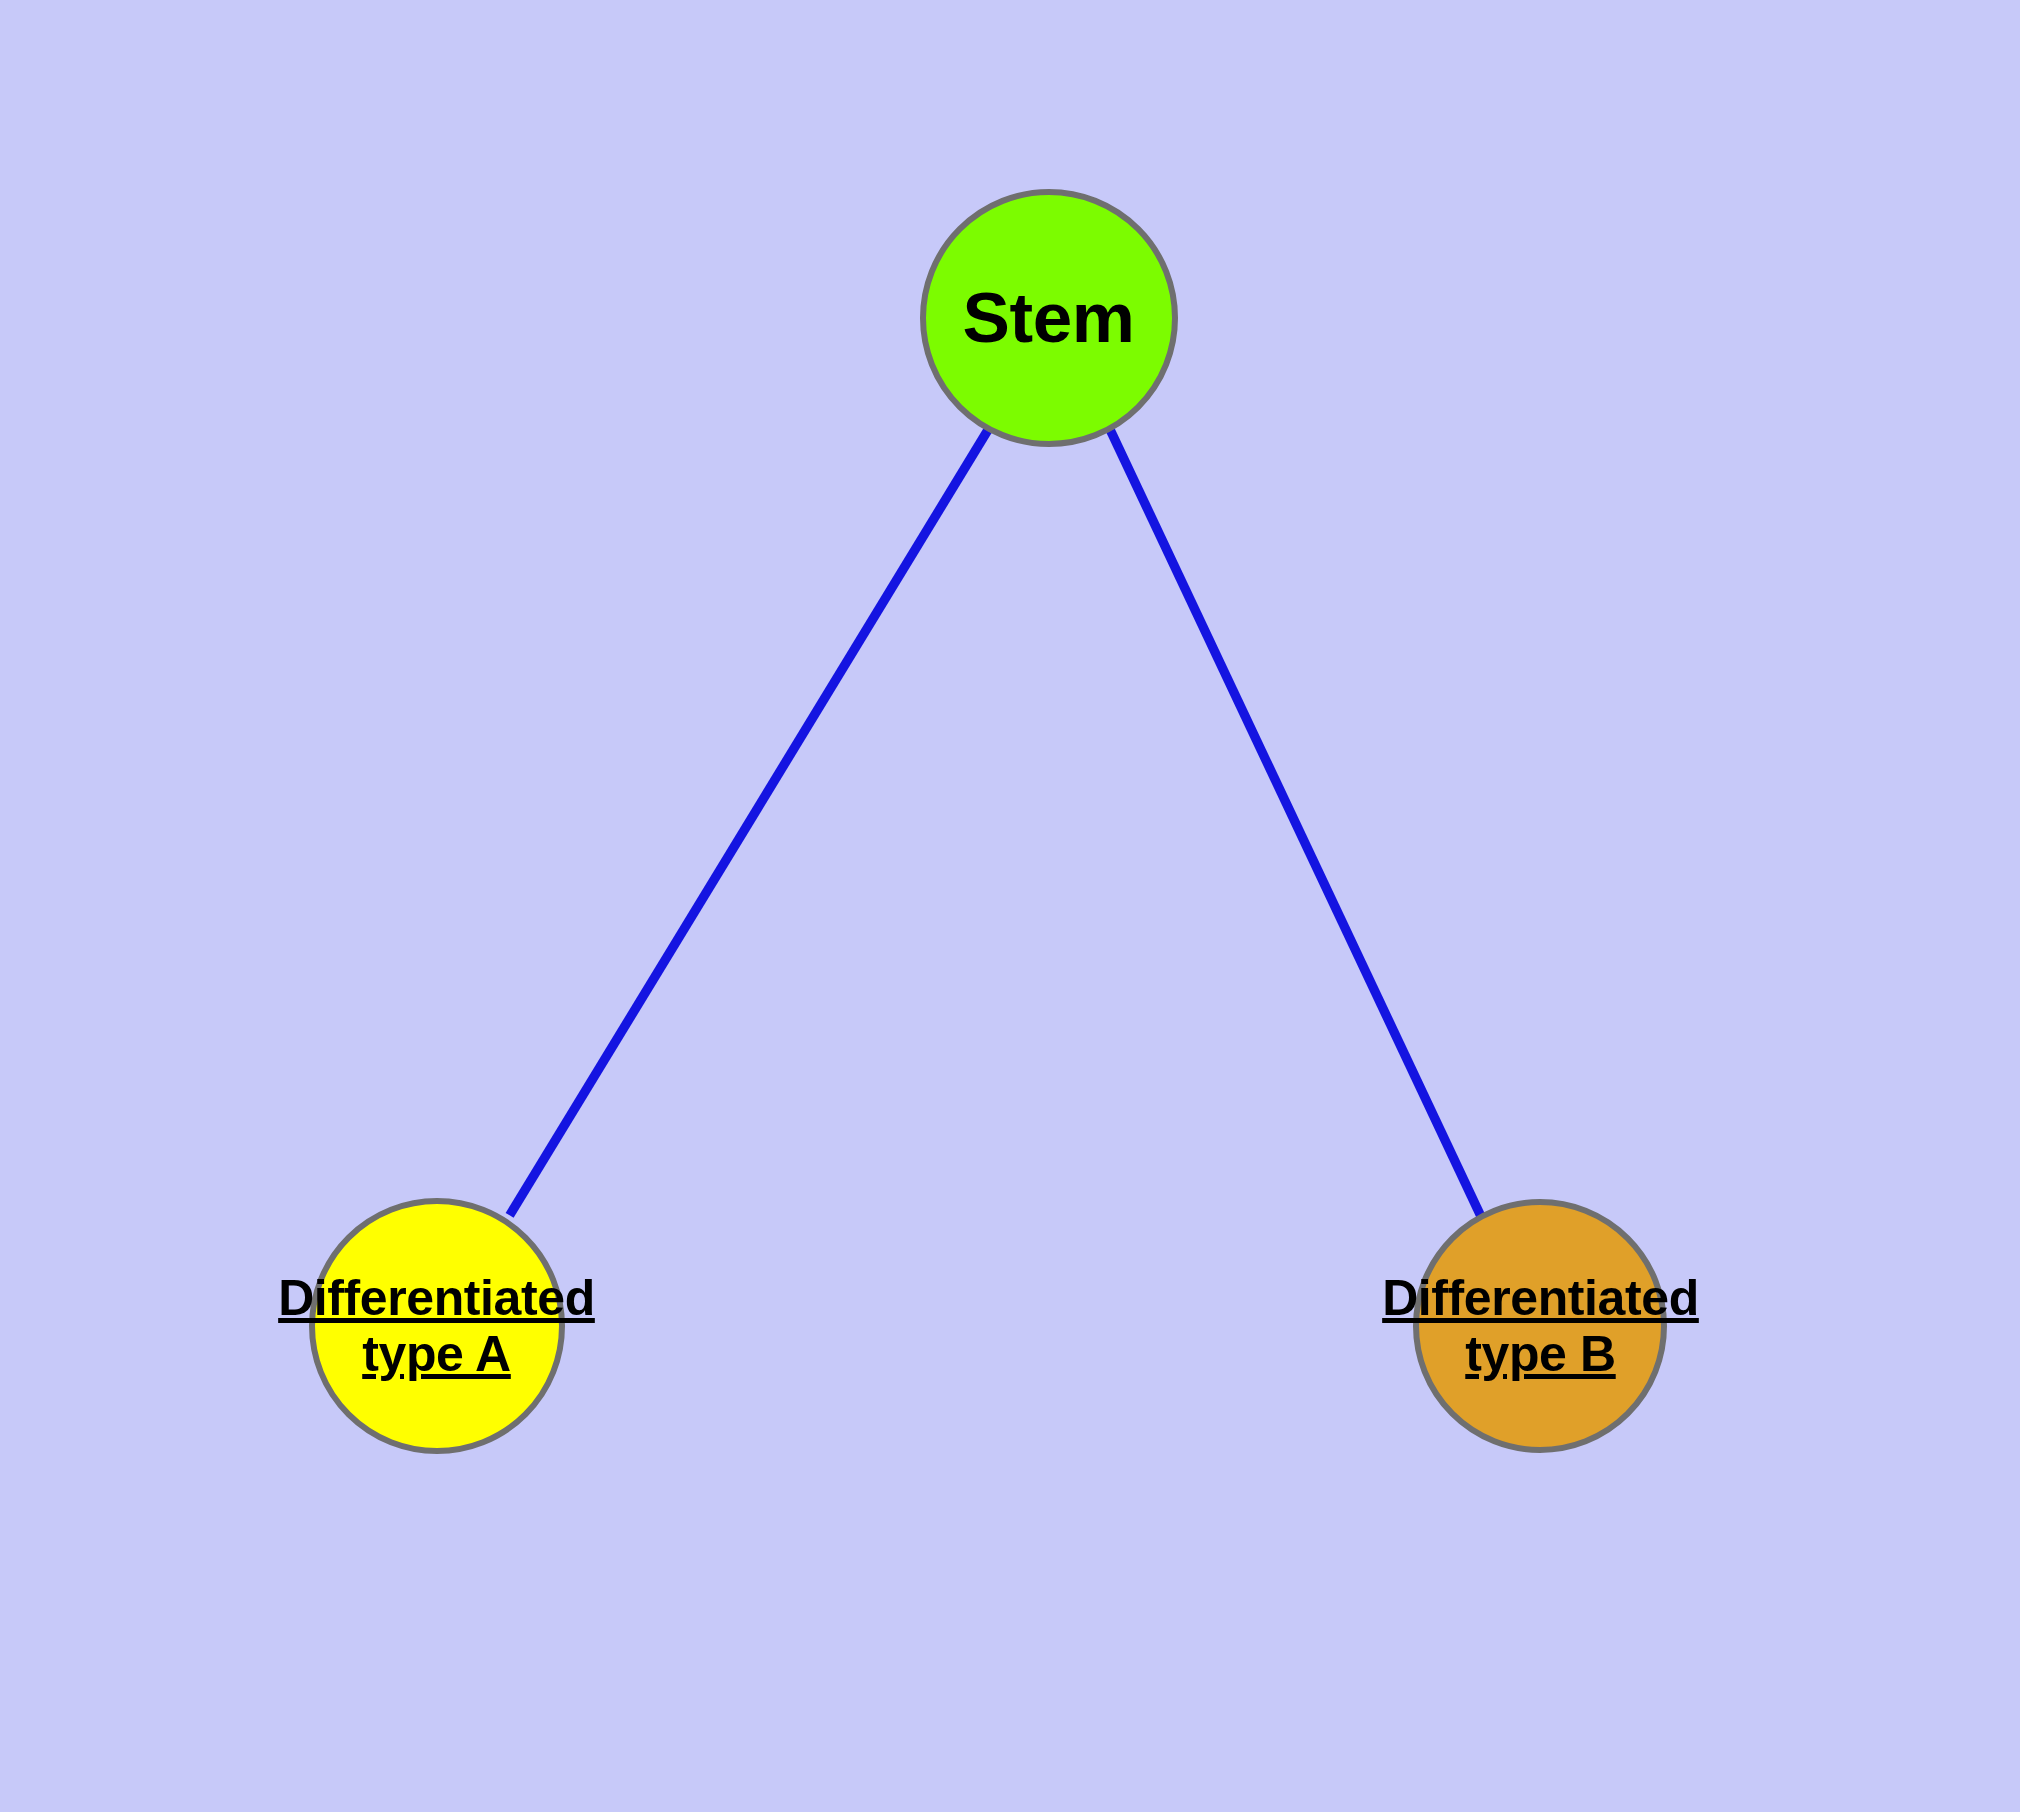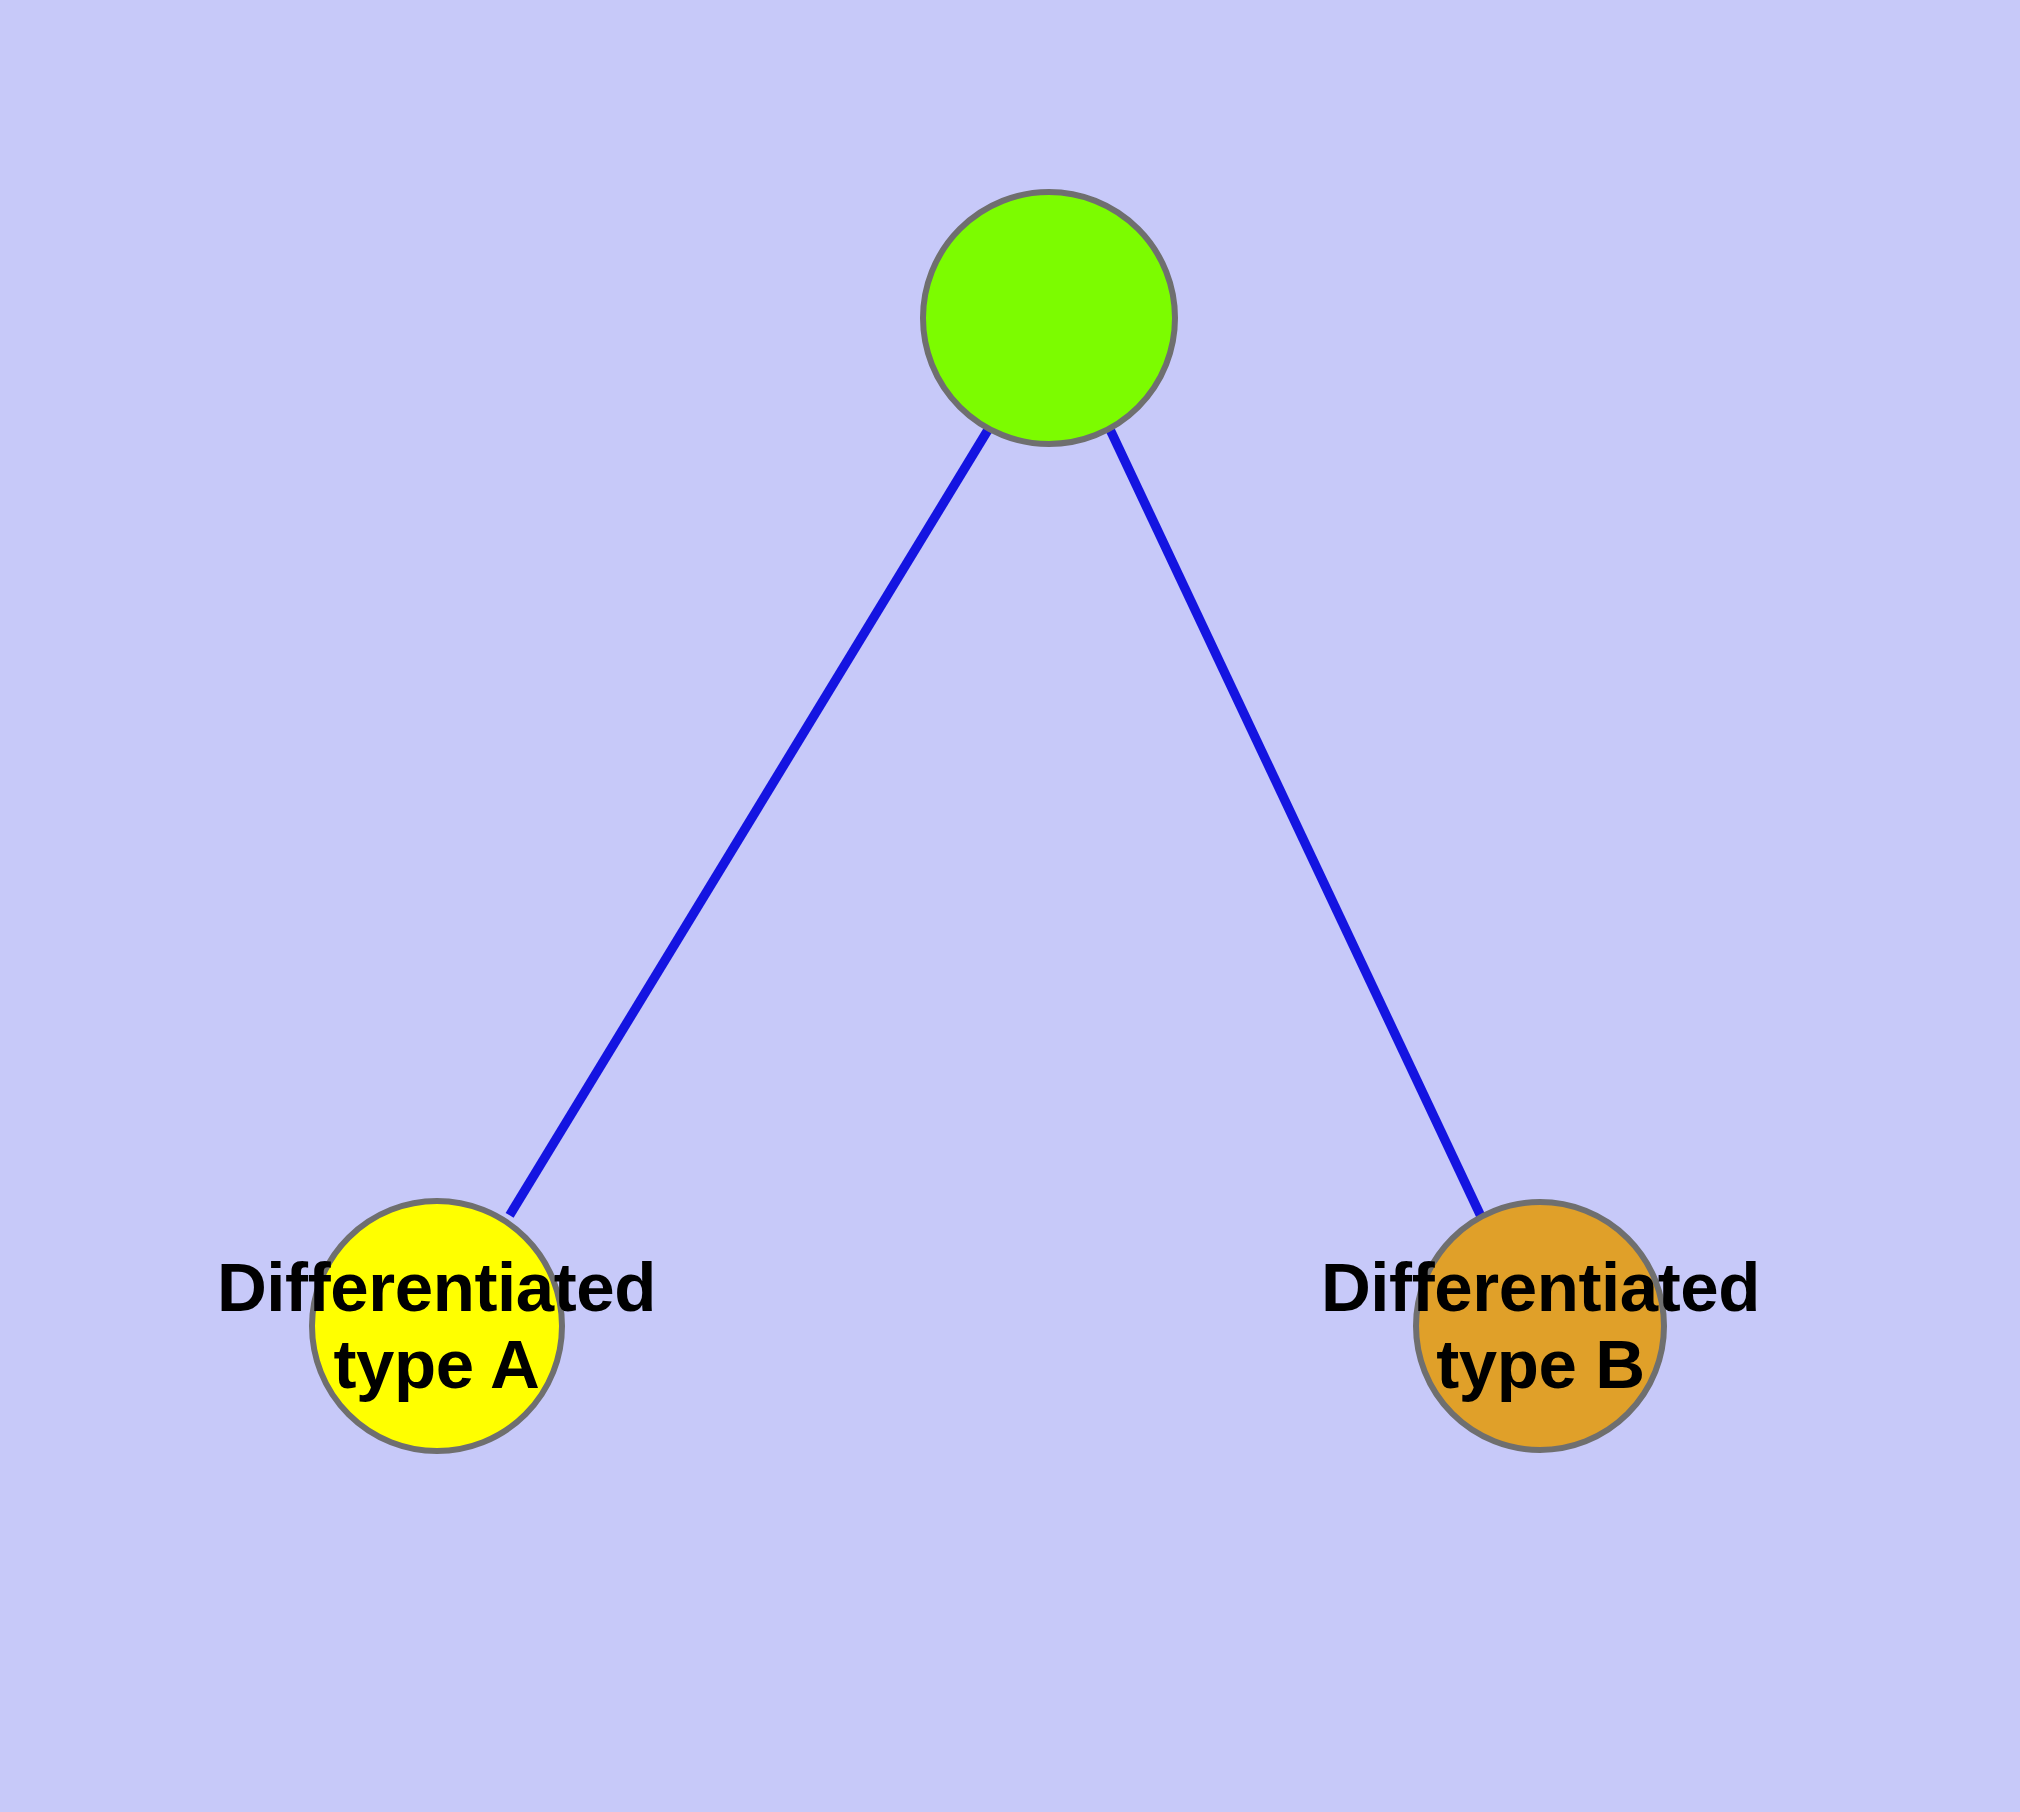--- a/index.html
+++ b/index.html
@@ -51,38 +51,40 @@
     text-align: center;
     line-height: 1.12;
     white-space: pre-line;
     letter-spacing: -0.4px;
     pointer-events: none;
   }
   .label-stem {
     font-size: 71px;
   }
   .label-leaf {
-    font-size: 69px;
+    font-size: 50px;
+    text-decoration: underline;
   }
 </style>
 </head>
 <body style="background: rgb(199, 201, 249);">
 
 <div id="graph-canvas" style="background: rgb(199, 201, 249);">
 
   <svg id="edge-layer" viewBox="0 0 2384 2138">
     <line x1="1165" y1="508" x2="601" y2="1434" stroke="#1414e1" stroke-width="11" stroke-linecap="butt"></line>
     <line x1="1310" y1="508" x2="1748" y2="1437" stroke="#1414e1" stroke-width="11" stroke-linecap="butt"></line>
   </svg>
 
   <div id="node-layer">
     <div class="node" style="left: 920px; top: 189px; width: 258px; height: 258px; background: rgb(124, 252, 0); border-color: rgb(111, 111, 111); border-width: 6px;"></div>
     <div class="node" style="left: 309px; top: 1198px; width: 256px; height: 256px; background: rgb(255, 255, 0); border-color: rgb(111, 111, 111); border-width: 6px;"></div>
     <div class="node" style="left: 1413px; top: 1199px; width: 254px; height: 254px; background: rgb(224, 160, 41); border-color: rgb(111, 111, 111); border-width: 6px;"></div>
 
+    <div class="node-label label-stem" style="color: rgb(0, 0, 0); width: 763px; left: 667px; top: 318px; transform: translateY(-50%);">Stem</div>
     <div class="node-label label-leaf" style="color: rgb(0, 0, 0); width: 763px; left: 55px; top: 1326px; transform: translateY(-50%);">Differentiated
 type A</div>
     <div class="node-label label-leaf" style="color: rgb(0, 0, 0); width: 763px; left: 1159px; top: 1326px; transform: translateY(-50%);">Differentiated
 type B</div>
   </div>
 
 </div>
 
 
 </body></html>

